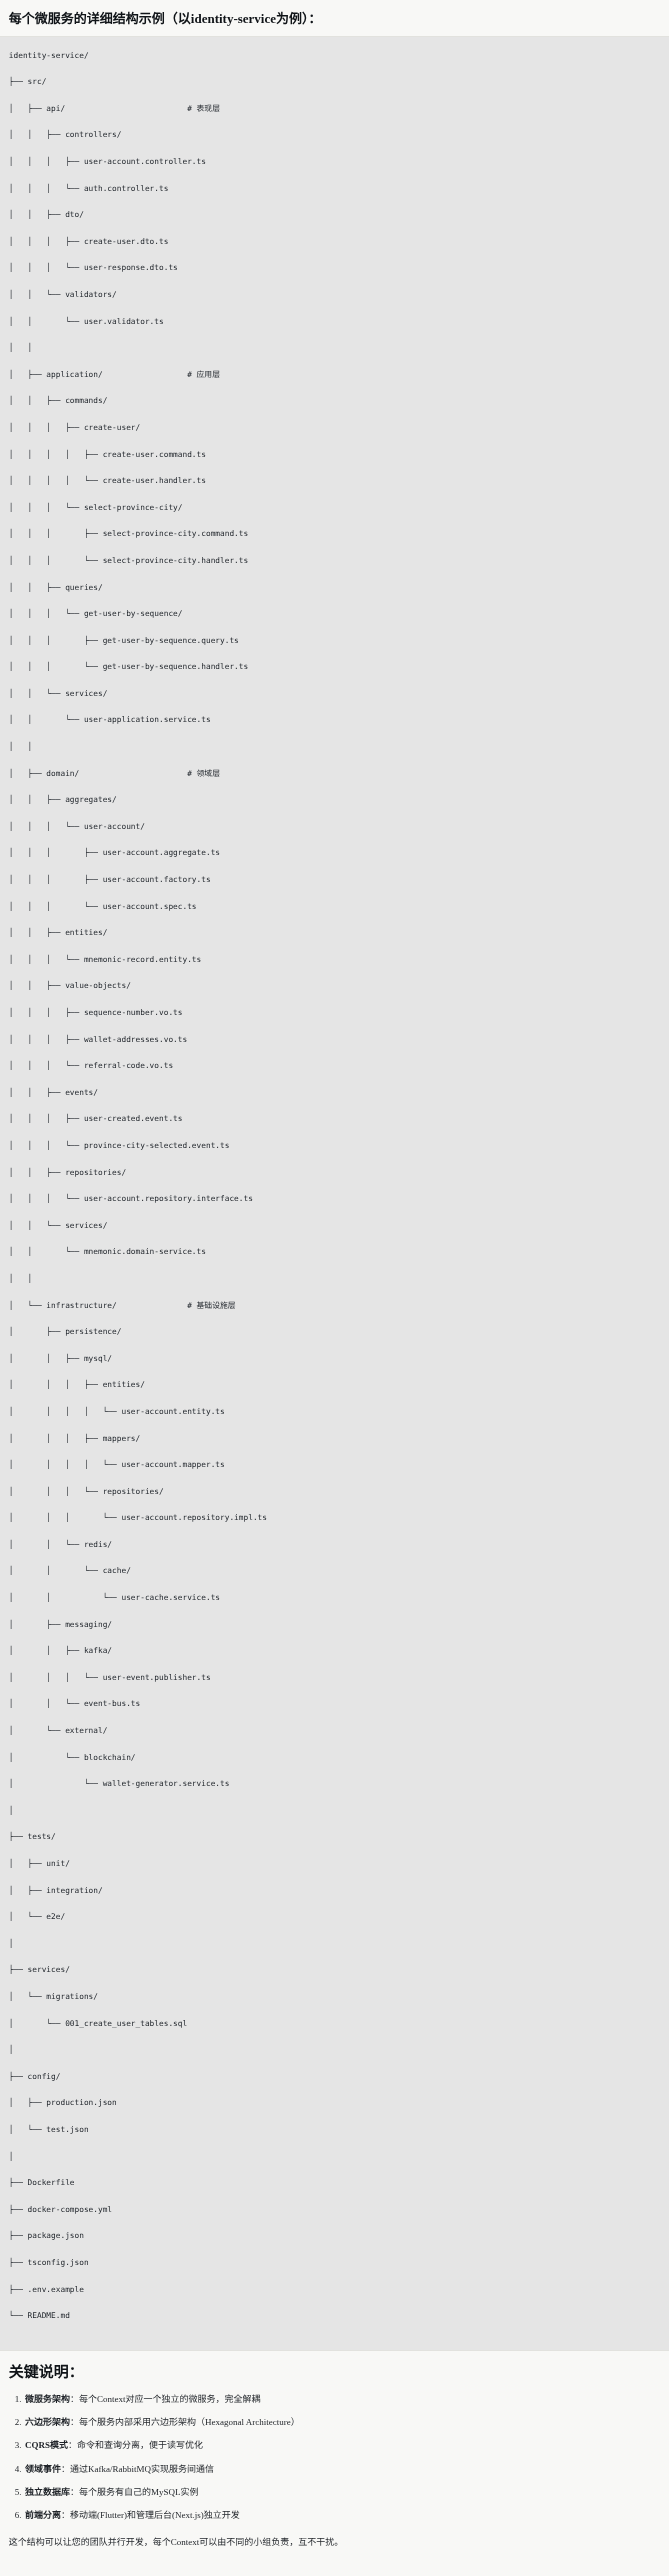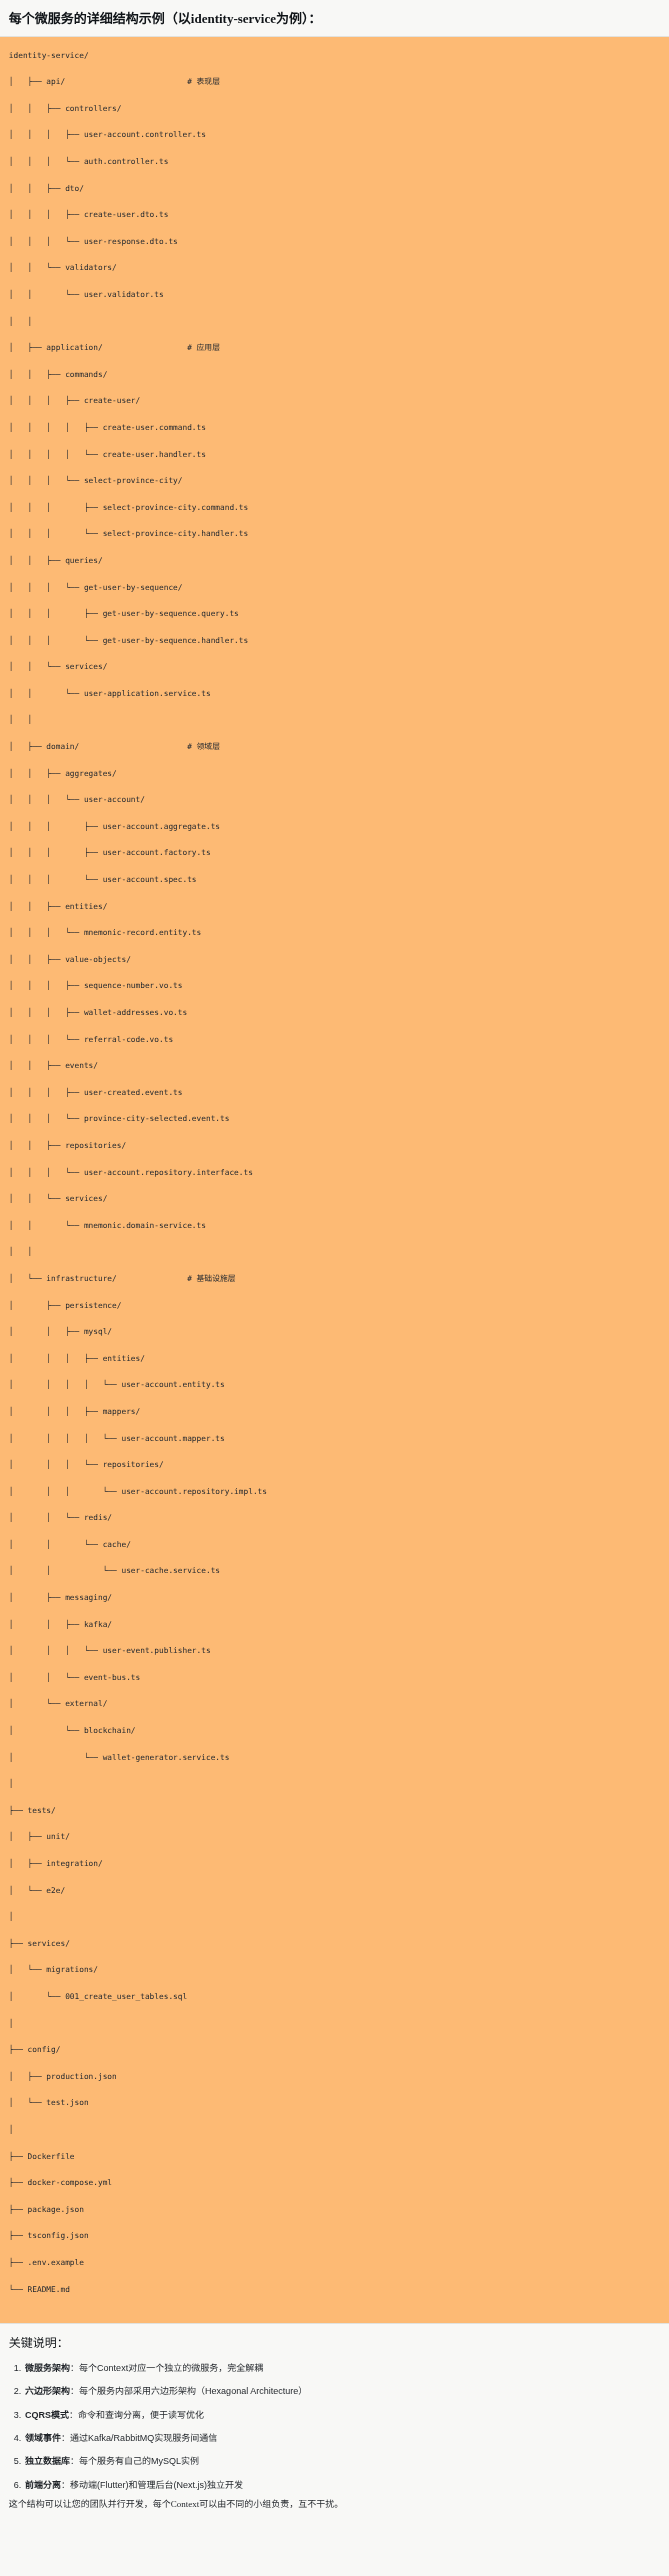--- a/index.html
+++ b/index.html
@@ -34,60 +34,60 @@
 
   
   .code-block {
     font-family: "DejaVu Sans Mono", "Liberation Mono", monospace;
     font-size: 7.8px;
     line-height: 13.3px;
     white-space: pre;
     padding: 11.3px 8.8px 13.8px 8.8px;
     margin: 0;
     color: #24292f;
-    background: #fdba74;
+    background: #e5e5e5;
     border-bottom: 0.6px solid #e2e2de;
     overflow-x: hidden;
     letter-spacing: 0px;
   }
   .code-line {
     display: block;
     min-height: 13.3px;
     white-space: pre;
   }
   .cmt {
     color: #24292f;
   }
 
   
   .notes {
     padding: 11.3px 8.8px 10px 8.8px;
   }
   .notes-title {
-    font-weight: normal;
-    font-size: 12px;
+    font-weight: bold;
+    font-size: 15px;
     line-height: 1.4;
     margin: 0 0 10px 0;
     color: #101418;
     font-family: "Liberation Serif", "DejaVu Serif", serif;
   }
   ol.notes-list {
     margin: 0 0 0 0;
     padding: 0 0 0 15px;
     list-style-position: outside;
     list-style-type: decimal;
   }
   ol.notes-list > li {
     font-size: 9px;
     line-height: 1.55;
     margin: 0 0 9.4px 0;
     padding-left: 1.3px;
-    font-family: Liberation Sans, sans-serif;
-  }
-  ol.notes-list > li:last-child { margin-bottom: 4px; }
+    font-family: Liberation Serif, serif;
+  }
+  ol.notes-list > li:last-child { margin-bottom: 12px; }
   .note-term {
     font-weight: bold;
   }
   .note-body { }
 
   .closing {
     font-size: 9px;
     line-height: 1.6;
     margin: 1px 0 0 0;
     padding: 0 0 6.3px 0;
@@ -95,20 +95,21 @@
   }
 </style>
 </head>
 <body>
 
 <div class="page">
 
   <h2 class="doc-title">每个微服务的详细结构示例（以identity-service为例）：</h2>
 
   <pre class="code-block" id="tree-block"><span class="code-line">identity-service/</span>
+<span class="code-line">├── src/</span>
 <span class="code-line">│   ├── api/                          <span class="cmt"># 表现层</span></span>
 <span class="code-line">│   │   ├── controllers/</span>
 <span class="code-line">│   │   │   ├── user-account.controller.ts</span>
 <span class="code-line">│   │   │   └── auth.controller.ts</span>
 <span class="code-line">│   │   ├── dto/</span>
 <span class="code-line">│   │   │   ├── create-user.dto.ts</span>
 <span class="code-line">│   │   │   └── user-response.dto.ts</span>
 <span class="code-line">│   │   └── validators/</span>
 <span class="code-line">│   │       └── user.validator.ts</span>
 <span class="code-line">│   │</span>

